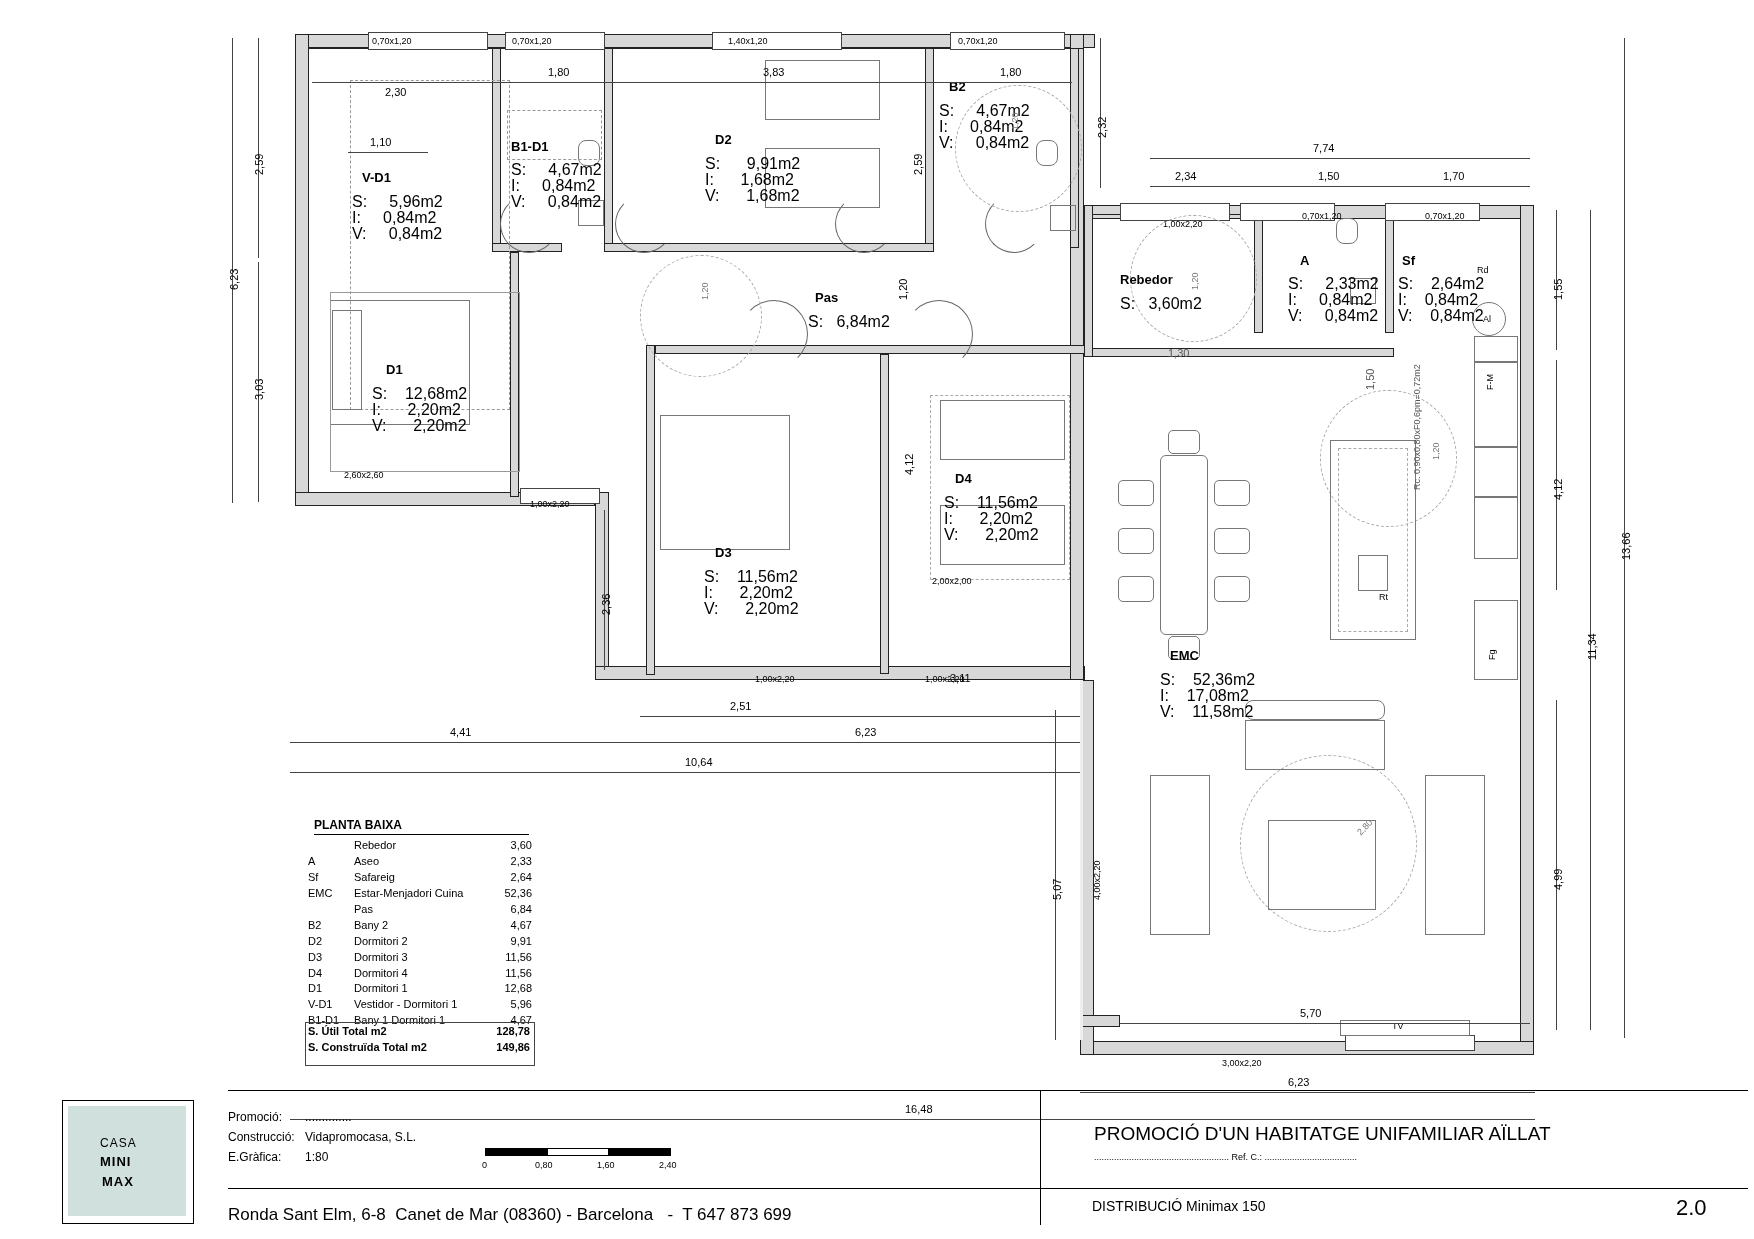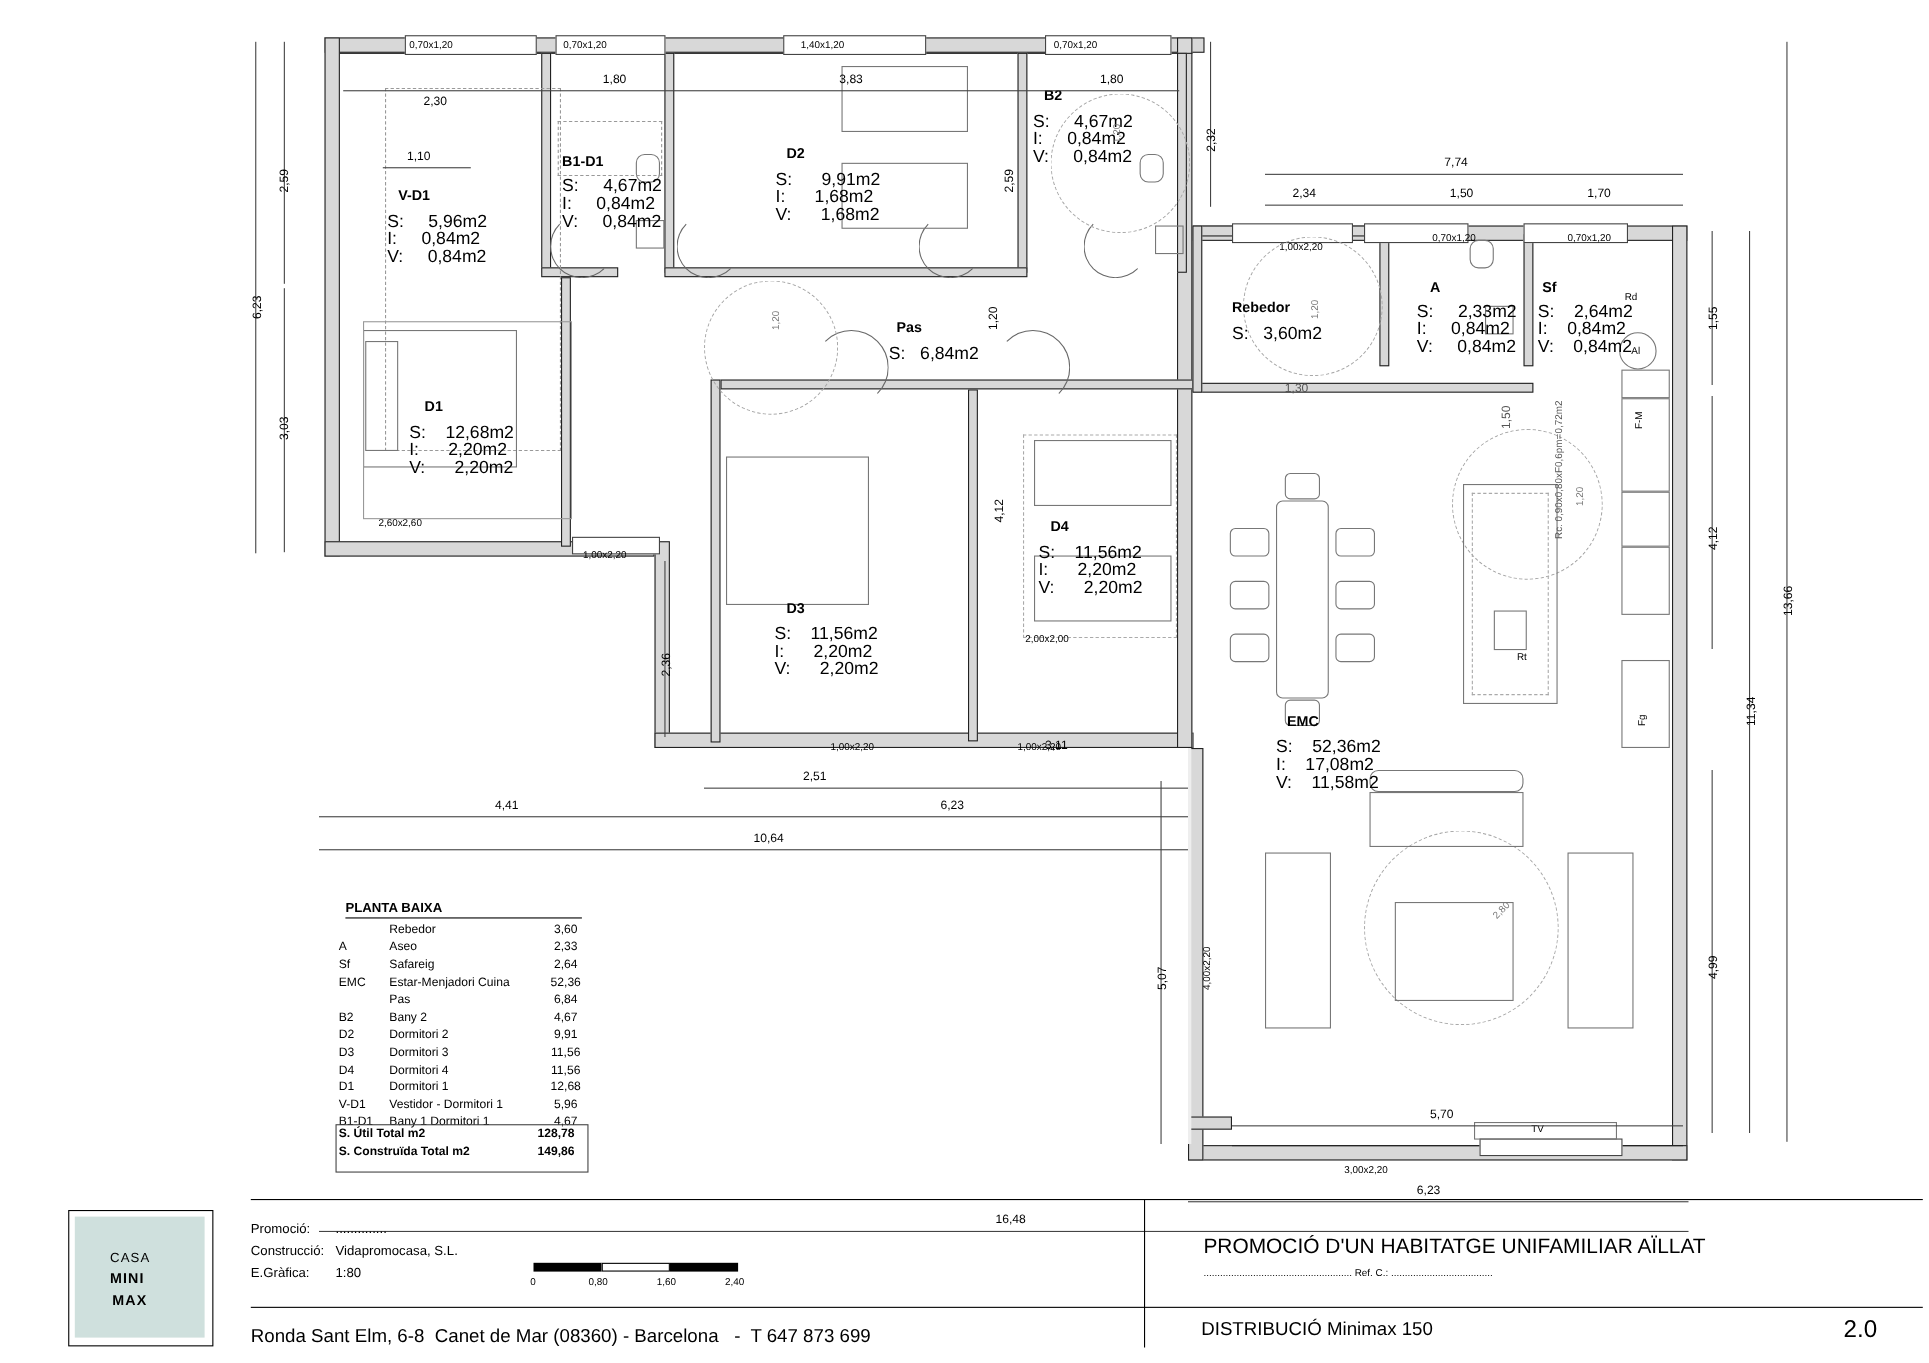--- a/index.html
+++ b/index.html
@@ -14,27 +14,27 @@
   .wallfill{position:absolute;background:#d8d8d8;border:1px solid #222;box-sizing:border-box;}
   .thin{position:absolute;background:#222;}
   .dline{position:absolute;border-top:1px solid #444;}
   .vdline{position:absolute;border-left:1px solid #444;}
   .swing{position:absolute;border:1px dashed #aaa;border-radius:50%;}
   .arc{position:absolute;border:1px solid #444;border-radius:50%;}
   .box{position:absolute;border:1px solid #444;box-sizing:border-box;}
   .boxl{position:absolute;border:1px solid #777;box-sizing:border-box;}
   table.areas{position:absolute;border-collapse:collapse;font-size:11px;}
   table.areas td{padding:0 3px;line-height:1.45;}
-  .ar{text-align:center;}
+  .ar{text-align:right;}
   .bold{font-weight:bold;}
   .hr{position:absolute;border-top:1px solid #000;}
   .logo{position:absolute;border:1px solid #000;background:#fff;}
   .logoin{position:absolute;background:#cfe0dd;}
   .title{font-size:19px;}
-  .title2{font-size:17px;}
+  .title2{font-size:14px;}
   .bignum{font-size:22px;}
   .scale-bar div{position:absolute;}
 </style>
 </head>
 <body>
 
 <div class="plan">
 
   <div class="wallfill" style="left:295px;top:34px;width:800px;height:14px;"></div>
   <div class="wallfill" style="left:295px;top:34px;width:14px;height:472px;"></div>

